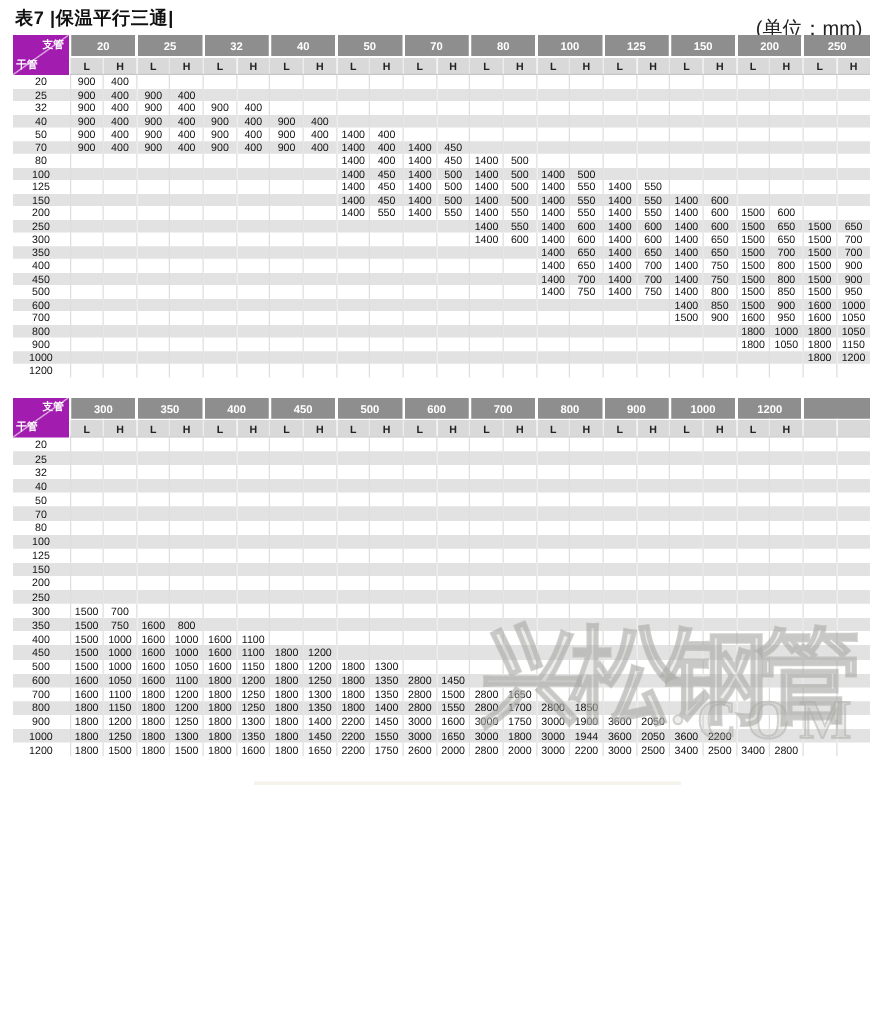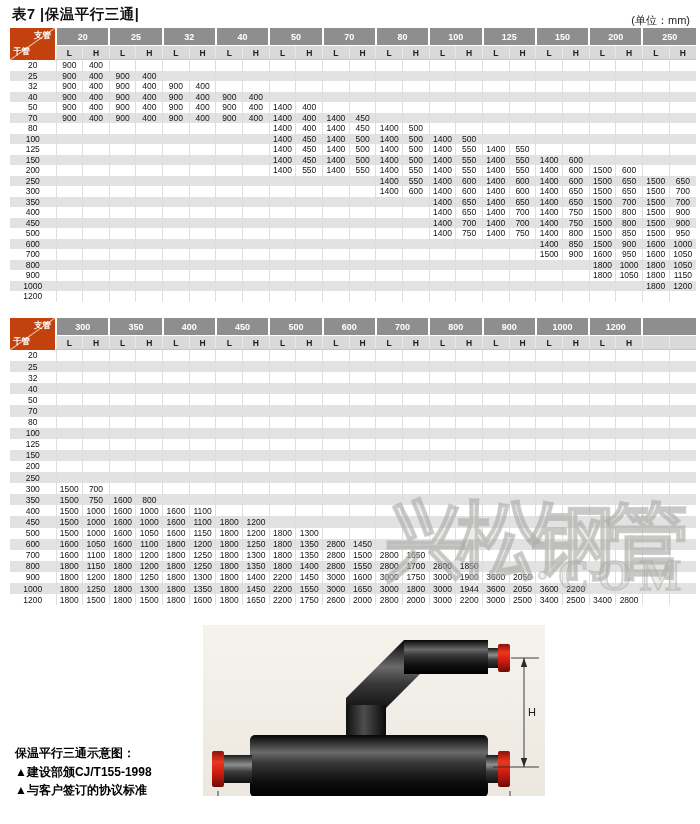--- a/index.html
+++ b/index.html
@@ -1,35 +1,35 @@
 <!DOCTYPE html>
 <html><head>
 <meta charset="utf-8">
 <style>
   html,body{margin:0;padding:0;background:#fff;}
-  #page{position:relative;width:700px;height:796px;background:#ffffff;overflow:hidden;
+  #page{position:relative;width:700px;height:628px;background:#ffffff;overflow:hidden;
         font-family:"Liberation Sans","DejaVu Sans",sans-serif;}
   
   .titlebar{position:absolute;top:5px;left:12px;right:8px;height:20px;}
   .title{font-size:14.5px;font-weight:bold;color:#111;letter-spacing:.5px;}
-  .unit{position:absolute;right:2px;top:8px;font-size:11px;color:#222;}
+  .unit{position:absolute;right:2px;top:8px;font-size:16px;color:#222;}
   
   .twrap{position:absolute;left:10px;width:686px;}
   #t1{top:28px;} #t2{top:318px;}
   table.grid{border-collapse:collapse;table-layout:fixed;width:686px;}
   .grid th,.grid td{padding:0;margin:0;text-align:center;overflow:hidden;white-space:nowrap;}
   .grid th.group{background:#8e8e8e;color:#fff;font-size:9px;font-weight:bold;height:17px;
                  border-left:2px solid #fff;border-bottom:1px solid #fff;}
   .grid th.lh{background:#d9d9d9;color:#222;font-size:8.5px;font-weight:bold;height:13px;
               border-bottom:1px solid #c6c6c6;border-left:1px solid #e8e8e8;}
   .grid td{font-size:8.5px;color:#111;height:10.5px;line-height:10px;border-left:1px solid #dedede;}
   .grid tbody th.rl{font-size:8.5px;font-weight:normal;color:#111;height:10.5px;line-height:10px;}
   .grid tbody tr:nth-child(even){background:#e2e2e2;}
   .t2 td,.t2 tbody th.rl{height:11.1px;}
-  th.corner{position:relative;background:#c2410c;padding:0;margin-top:32px;}
+  th.corner{position:relative;background:#a21caf;padding:0;margin-top:32px;}
   .c-top{position:absolute;top:2px;right:4px;color:#fff;font-size:8.5px;font-weight:bold;}
   .c-bot{position:absolute;bottom:2px;left:3px;color:#fff;font-size:8.5px;font-weight:bold;text-align:center;}
   .diag{position:absolute;left:0;top:0;right:0;bottom:0;
         background:linear-gradient(to bottom right,transparent calc(50% - 1px),rgba(255,255,255,.7) 50%,transparent calc(50% + 1px));}
   
   .watermark{position:absolute;left:383px;top:498px;width:320px;pointer-events:none;z-index:5;
              font-weight:bold;}
   .wm1{font-size:84px;line-height:1.0;letter-spacing:-10px;color:rgba(168,168,164,0.22);
        -webkit-text-stroke:1.5px rgba(172,172,168,0.55);}
   .wm2{font-family:"Liberation Serif","DejaVu Serif",serif;font-size:44px;line-height:1;

